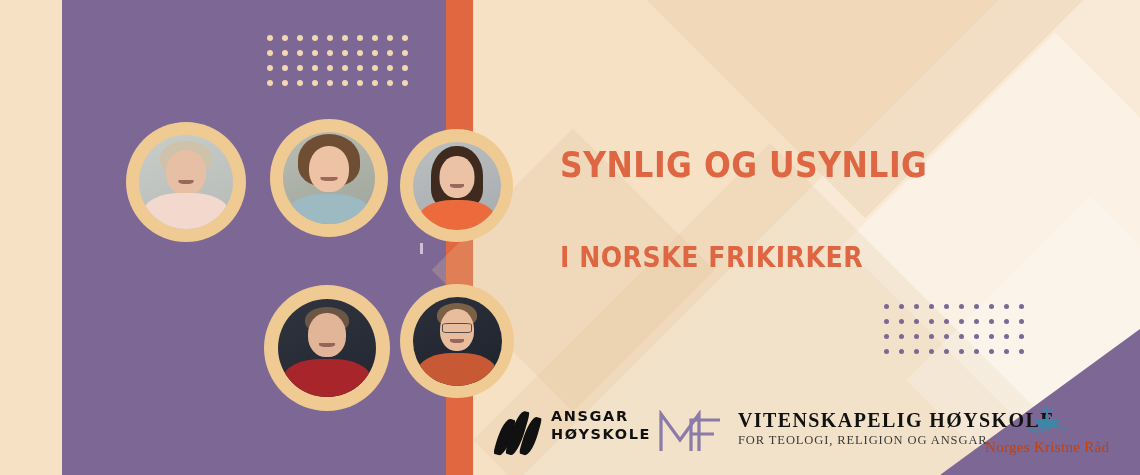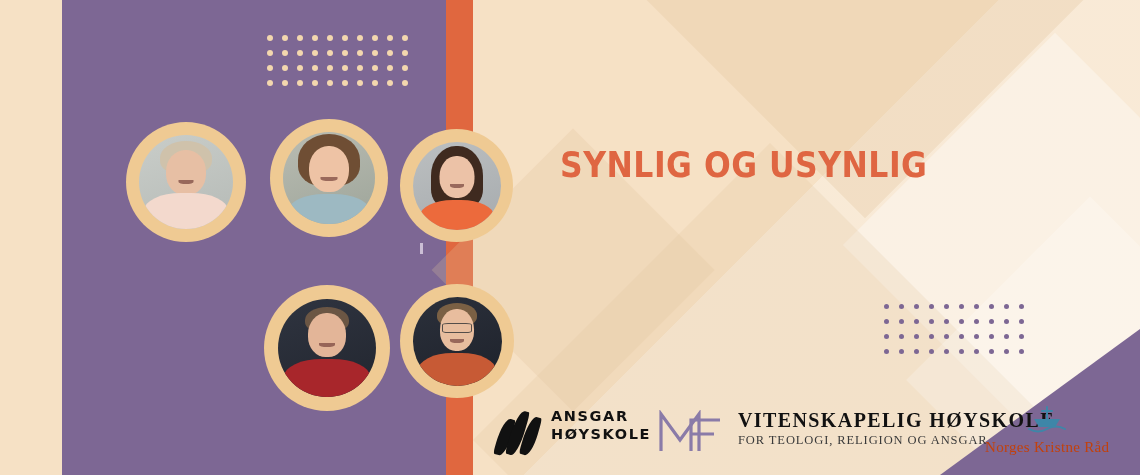--- a/index.html
+++ b/index.html
@@ -389,20 +389,21 @@
         <div class="head" style="top:12px;width:34px;height:42px;background:#e8bd9e;"></div>
         <div class="glasses" style="top:26px;width:30px;height:10px;"></div>
         <div class="smile" style="top:42px;width:14px;"></div>
         <div class="torso" style="top:56px;width:78px;height:40px;background:#c75a35;"></div>
       </div>
     </div>
   </div>
 
   <div id="headline">
     <div class="hl-line" id="hl-main">SYNLIG OG USYNLIG</div>
+    <div class="hl-line" id="hl-sub2">I NORSKE FRIKIRKER</div>
   </div>
 
   <div id="logo-row">
 
     <div class="logo" id="logo-ansgar">
       <div class="flames">
         <span class="flame f1"></span>
         <span class="flame f2"></span>
         <span class="flame f3"></span>
       </div>

